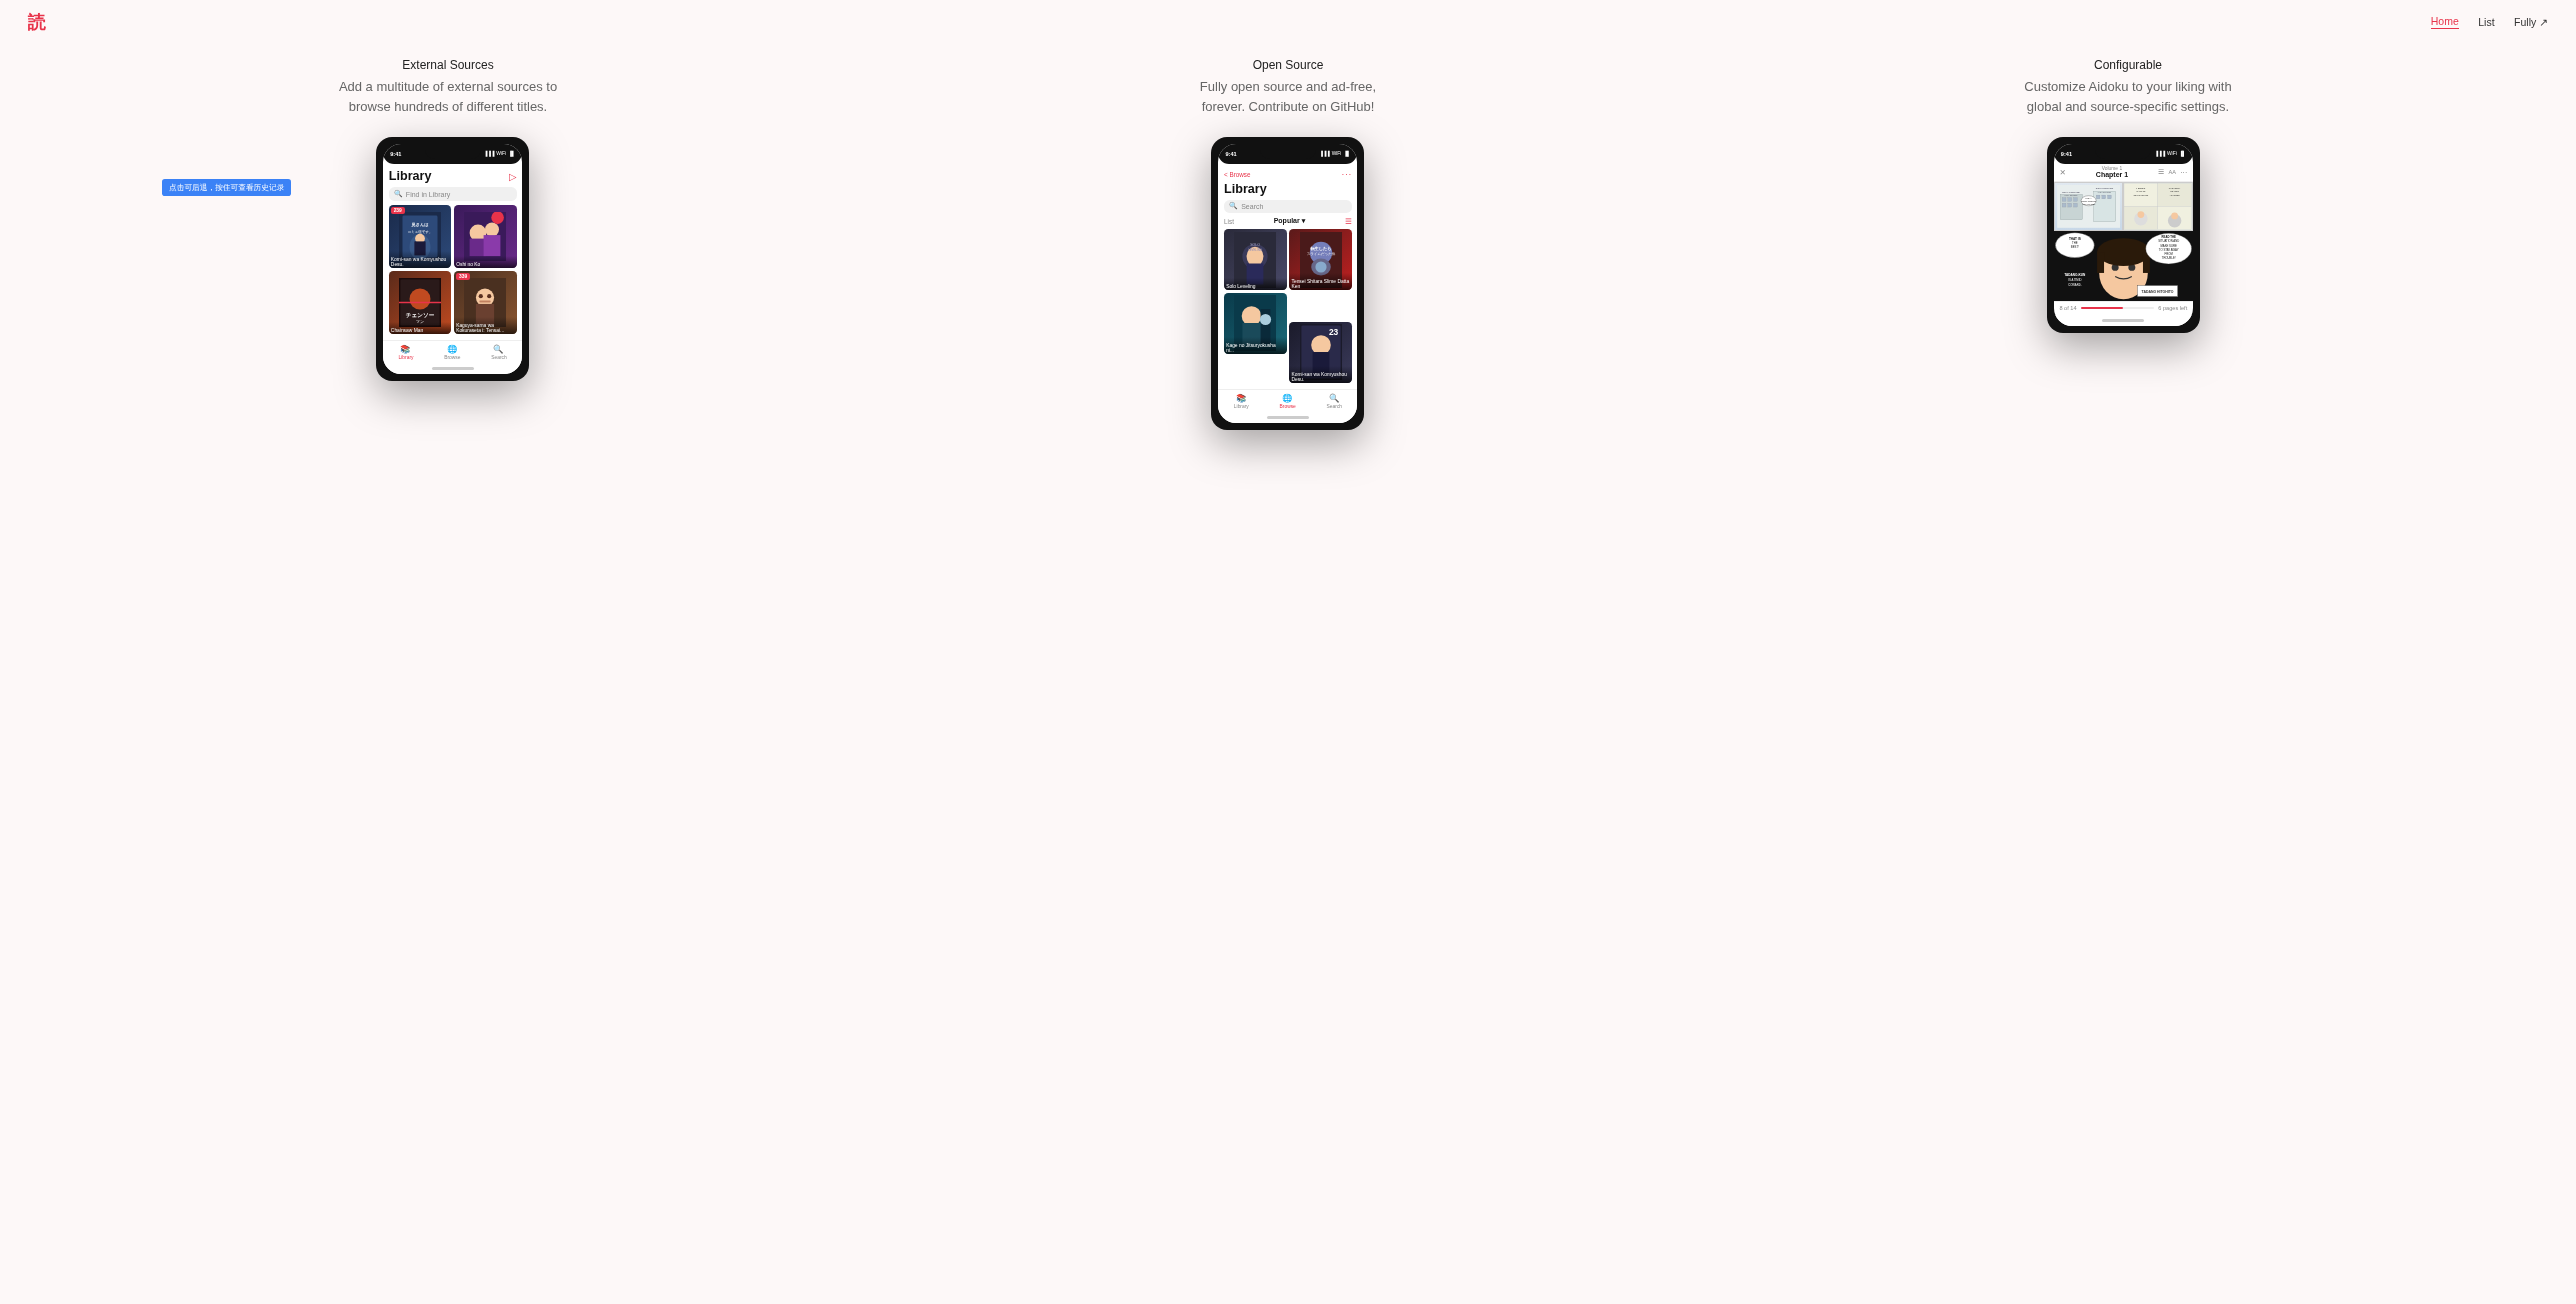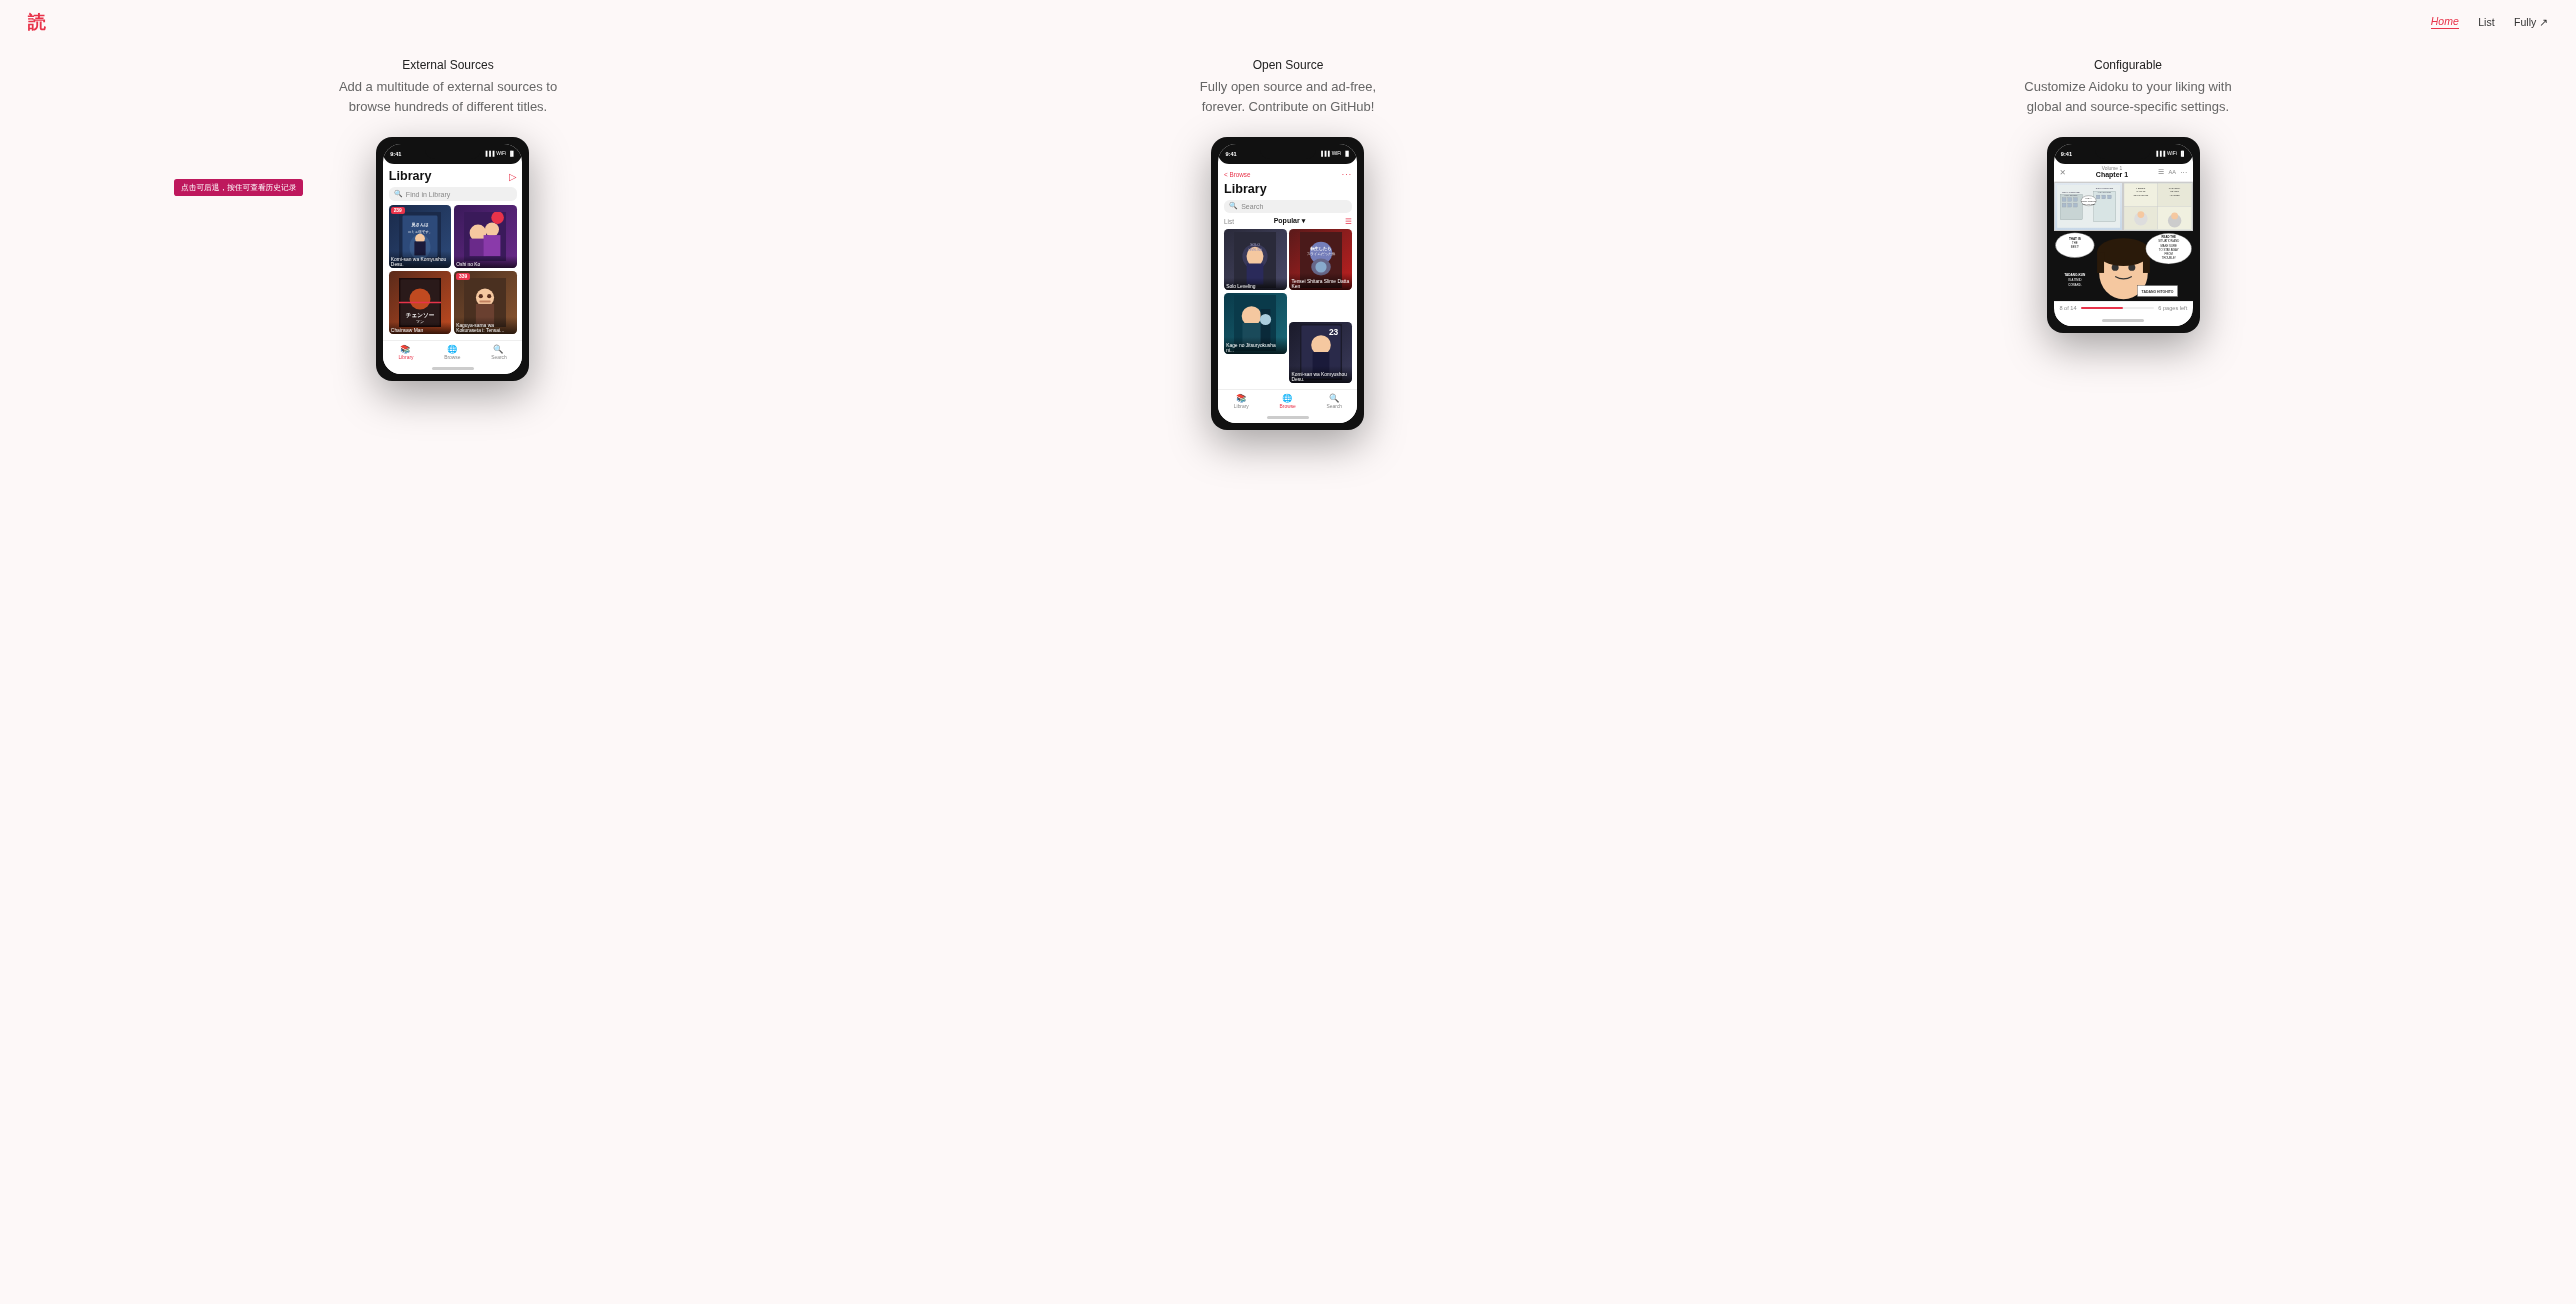--- a/index.html
+++ b/index.html
@@ -29,21 +29,20 @@
     }
     .nav-links a {
       text-decoration: none;
       font-size: 10.5px;
       color: #333;
     }
     .nav-links a.active {
       color: #e8334a;
       border-bottom: 1.4px solid #e8334a;
       padding-bottom: 1.4px;
-      font-style: italic;
     }
     .nav-links a.github {
       color: #333;
     }
 
     
     .main {
       padding: 14px 28px 42px;
     }
 
@@ -75,23 +74,23 @@
       justify-content: space-around;
       align-items: flex-start;
       gap: 14px;
       padding: 0 14px;
       position: relative;
     }
 
     
     .tooltip {
       position: absolute;
-      left: 146px;
+      left: 134px;
       top: 42px;
-      background: #be185d;
+      background: #3b82f6;
       color: white;
       font-size: 7.7px;
       padding: 3.5px 7px;
       border-radius: 2.8px;
       white-space: nowrap;
       z-index: 10;
     }
 
     
     .phone {

